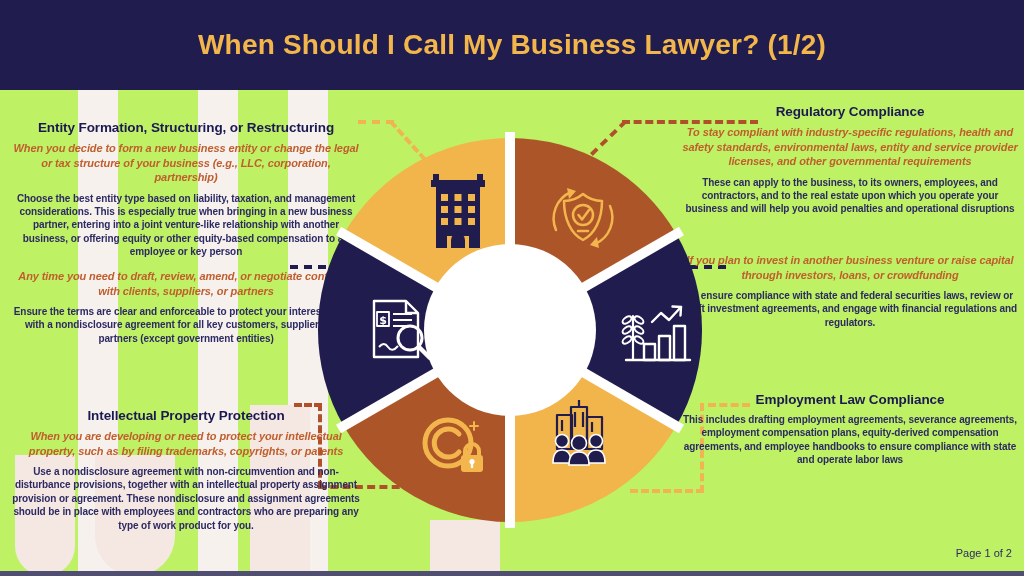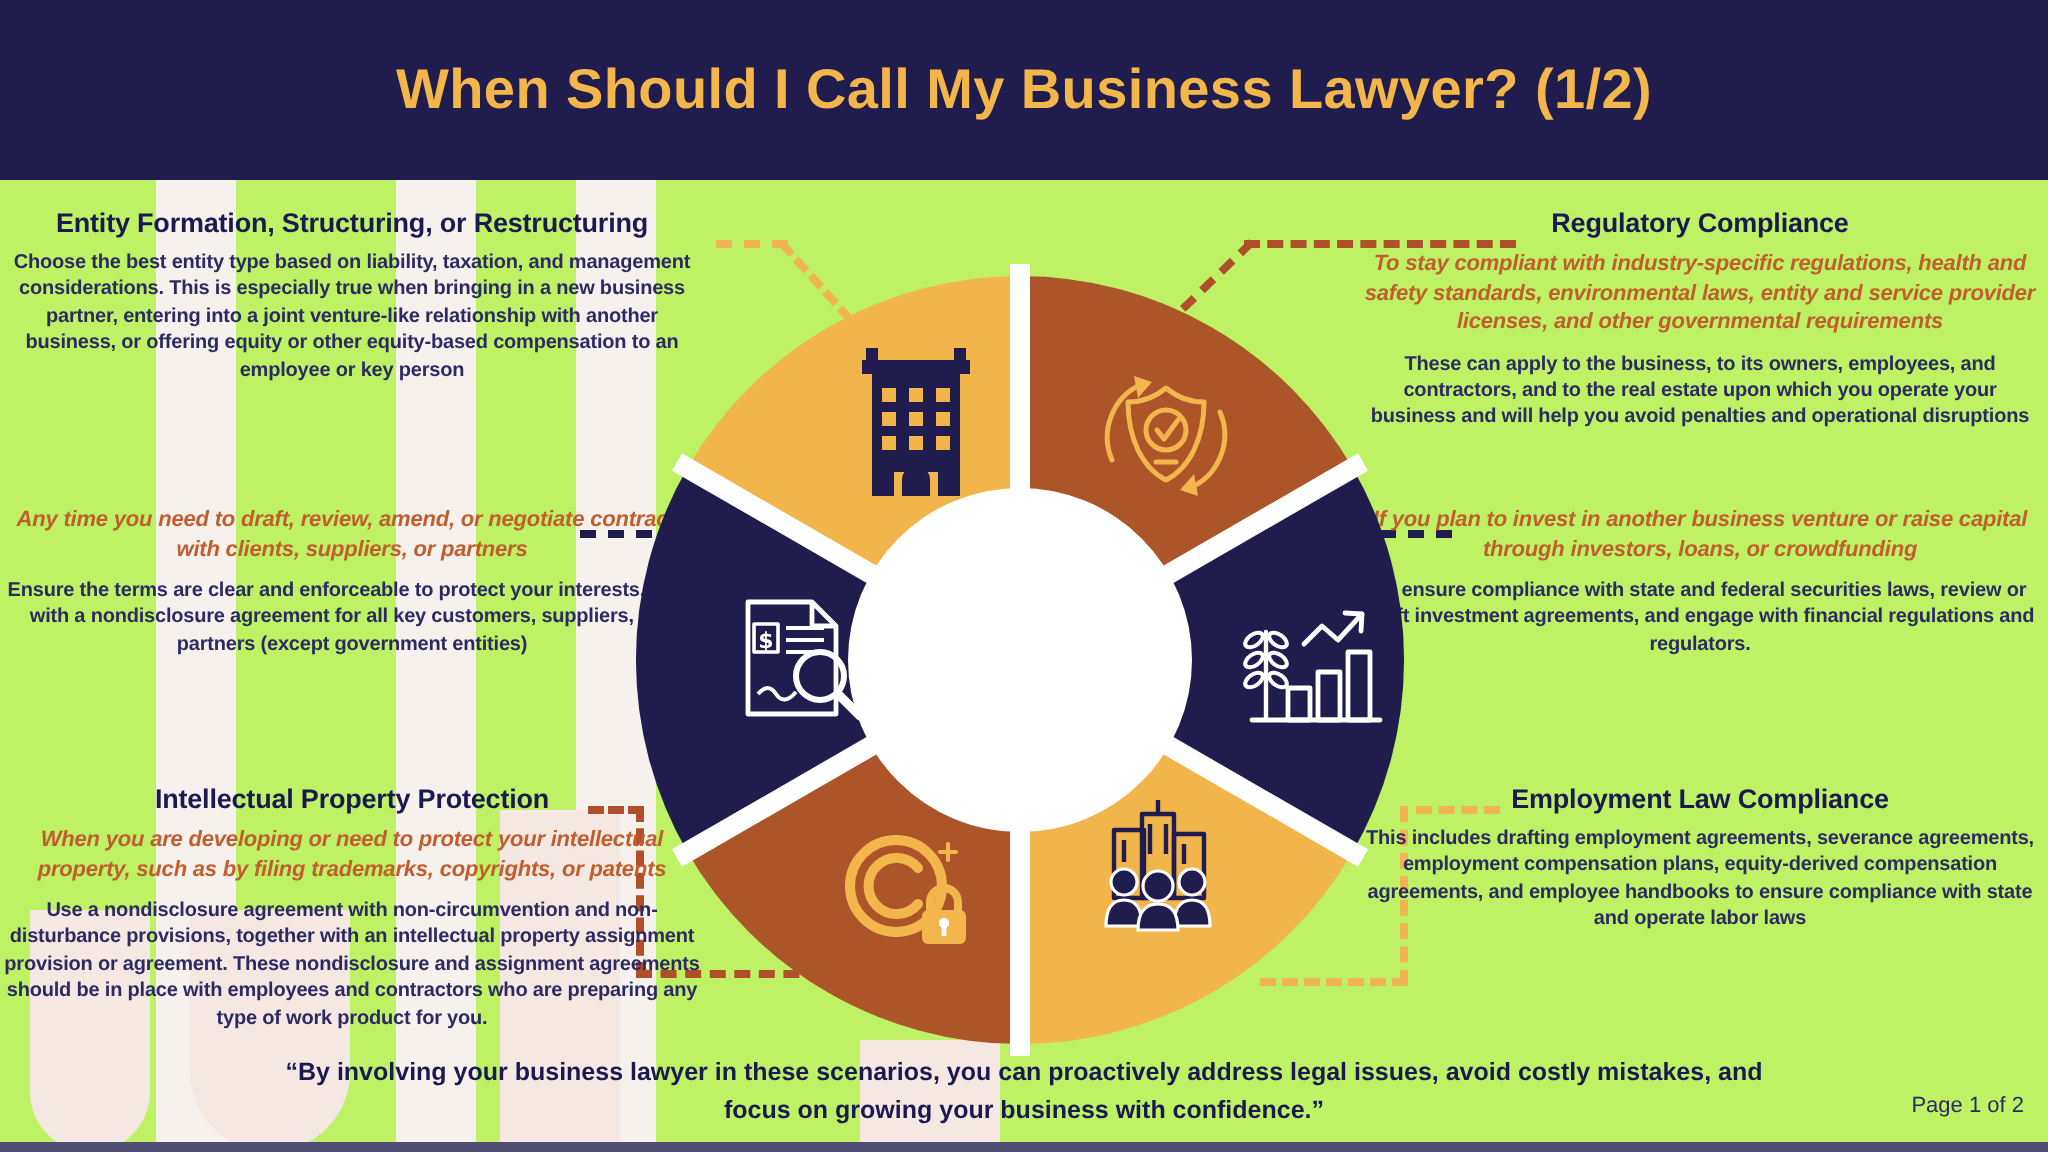--- a/index.html
+++ b/index.html
@@ -11,21 +11,21 @@
   .header { position:absolute; left:0; top:0; width:1024px; height:90px; background:#211c4e;
             display:flex; align-items:center; justify-content:center; }
   .header h1 { color:#f3b64a; font-size:28px; font-weight:bold; letter-spacing:.2px; }
 
   
   .wm { position:absolute; background:#f7f1ee; z-index:0; }
   .wm.pink { background:#f5e8e2; }
 
   
   .sec { position:absolute; text-align:center; z-index:3; }
-  .sec-left  { left:2px;  width:348px; }
+  .sec-left  { left:12px;  width:348px;margin-top:16px; }
   .sec-right { left:680px; width:340px; }
   .pos-r1, .pos-l1 { top:104px; }
   .pos-r2, .pos-l2 { top:253px; }
   .pos-r3, .pos-l3 { top:392px; }
   .sec-title { color:#1b1852; font-size:13.5px; font-weight:bold; letter-spacing:-.1px; margin-bottom:6px; }
   .sec-sub   { color:#c05e2e; font-size:11px; font-weight:bold; font-style:italic; line-height:1.32; margin-bottom:7px; letter-spacing:-.1px; }
   .sec-body  { color:#2d2a63; font-size:10px; font-weight:bold; line-height:1.34; letter-spacing:-.1px; }
 
   
   .conn-h { position:absolute; border-top:4px dashed; z-index:2; }
@@ -56,20 +56,21 @@
   <div class="wm pink" style="left:95px; top:455px; width:80px; height:121px; border-radius:0 0 45px 45px;"></div>
   <div class="wm pink" style="left:250px; top:405px; width:60px; height:171px;"></div>
   <div class="wm pink" style="left:430px; top:520px; width:70px; height:56px;"></div>
 
   <header class="header">
     <h1>When Should I Call My Business Lawyer? (1/2)</h1>
   </header>
 
   <section class="sec sec-left pos-l1">
     <h2 class="sec-title">Entity Formation, Structuring, or Restructuring</h2>
+    <p class="sec-sub">When you decide to form a new business entity or change the legal or tax structure of your business (e.g., LLC, corporation, partnership)</p>
     <p class="sec-body">Choose the best entity type based on liability, taxation, and management considerations. This is especially true when bringing in a new business partner, entering into a joint venture-like relationship with another business, or offering equity or other equity-based compensation to an employee or key person</p>
   </section>
 
   <section class="sec sec-left pos-l2">
     <p class="sec-sub">Any time you need to draft, review, amend, or negotiate contracts with clients, suppliers, or partners</p>
     <p class="sec-body">Ensure the terms are clear and enforceable to protect your interests. Lead with a nondisclosure agreement for all key customers, suppliers, and partners (except government entities)</p>
   </section>
 
   <section class="sec sec-right pos-r1">
     <h2 class="sec-title">Regulatory Compliance</h2>
@@ -218,22 +219,18 @@
         <rect x="-25" y="-21" width="12" height="14" stroke-width="1.8"></rect>
         <path d="M-9,-19 L10,-19 M-9,-13 L10,-13 M-9,-7 L10,-7" stroke-width="2"></path>
         <path d="M-23,14 Q-18,8 -14,14 T-4,13" stroke-width="2"></path>
       </g>
       <text x="-19" y="-9" fill="#ffffff" font-size="11" font-weight="bold" text-anchor="middle" font-family="DejaVu Sans, sans-serif">$</text>
       <circle cx="8" cy="5" r="12" fill="none" stroke="#ffffff" stroke-width="3"></circle>
       <path d="M17,14 L28,25" stroke="#ffffff" stroke-width="4.5" stroke-linecap="round"></path>
     </g>
   </svg>
 
-  <p class="quote">
-    <span>“By involving your business lawyer in these scenarios, you can proactively address legal issues, avoid costly mistakes, and</span><br>
-    <span>focus on growing your business with confidence.”</span>
-  </p>
 
   <span class="page-indicator">Page 1 of 2</span>
 
   <div class="bottom-bar"></div>
 
 </div>
 
 </body></html>

